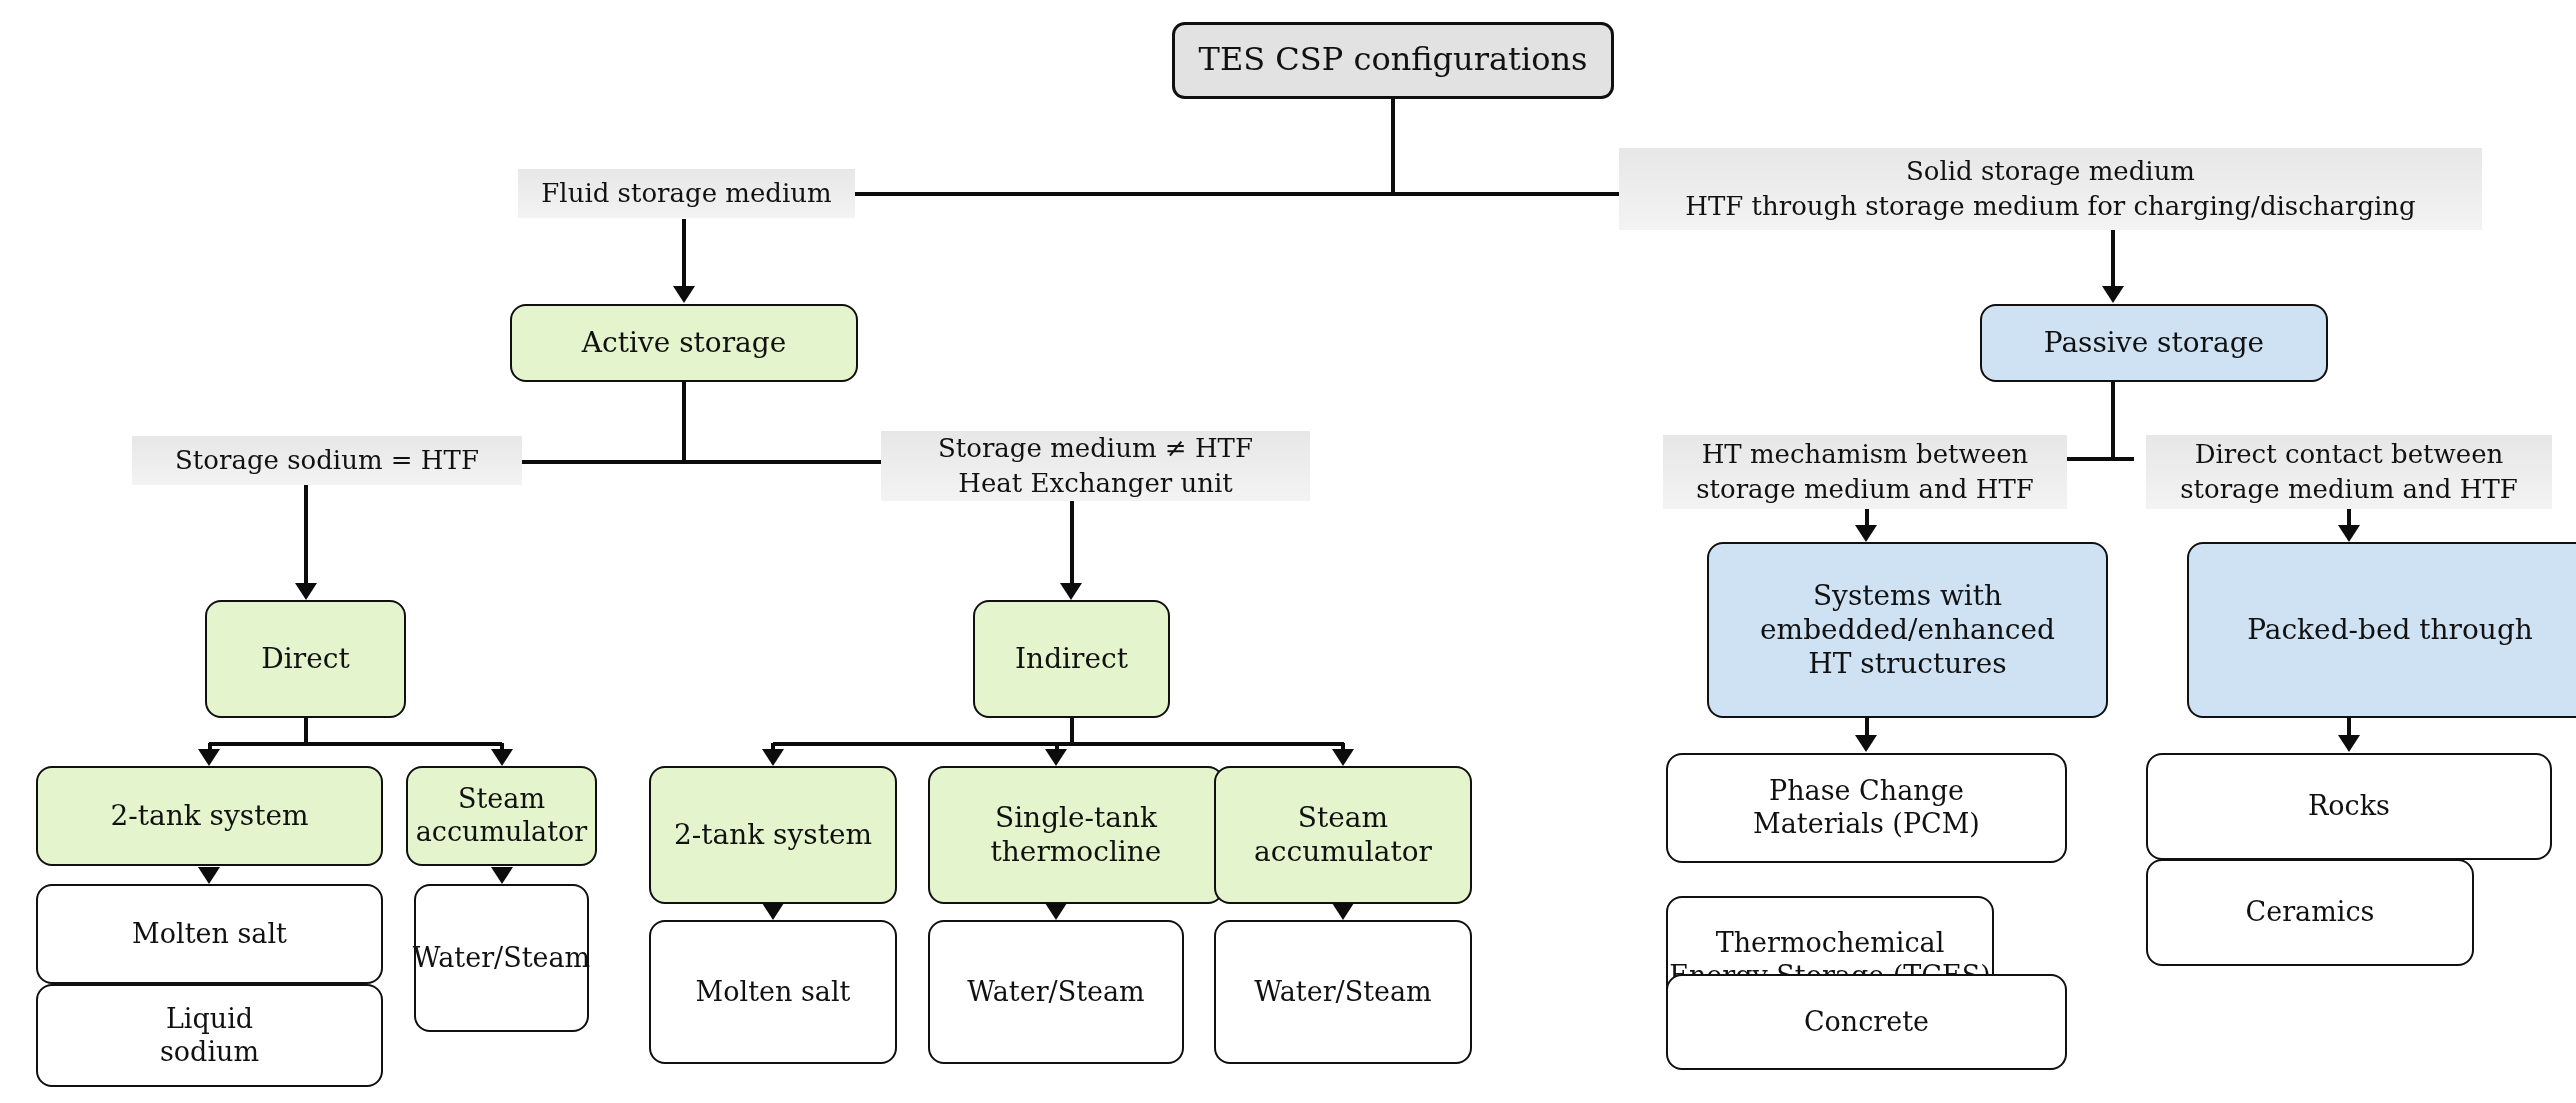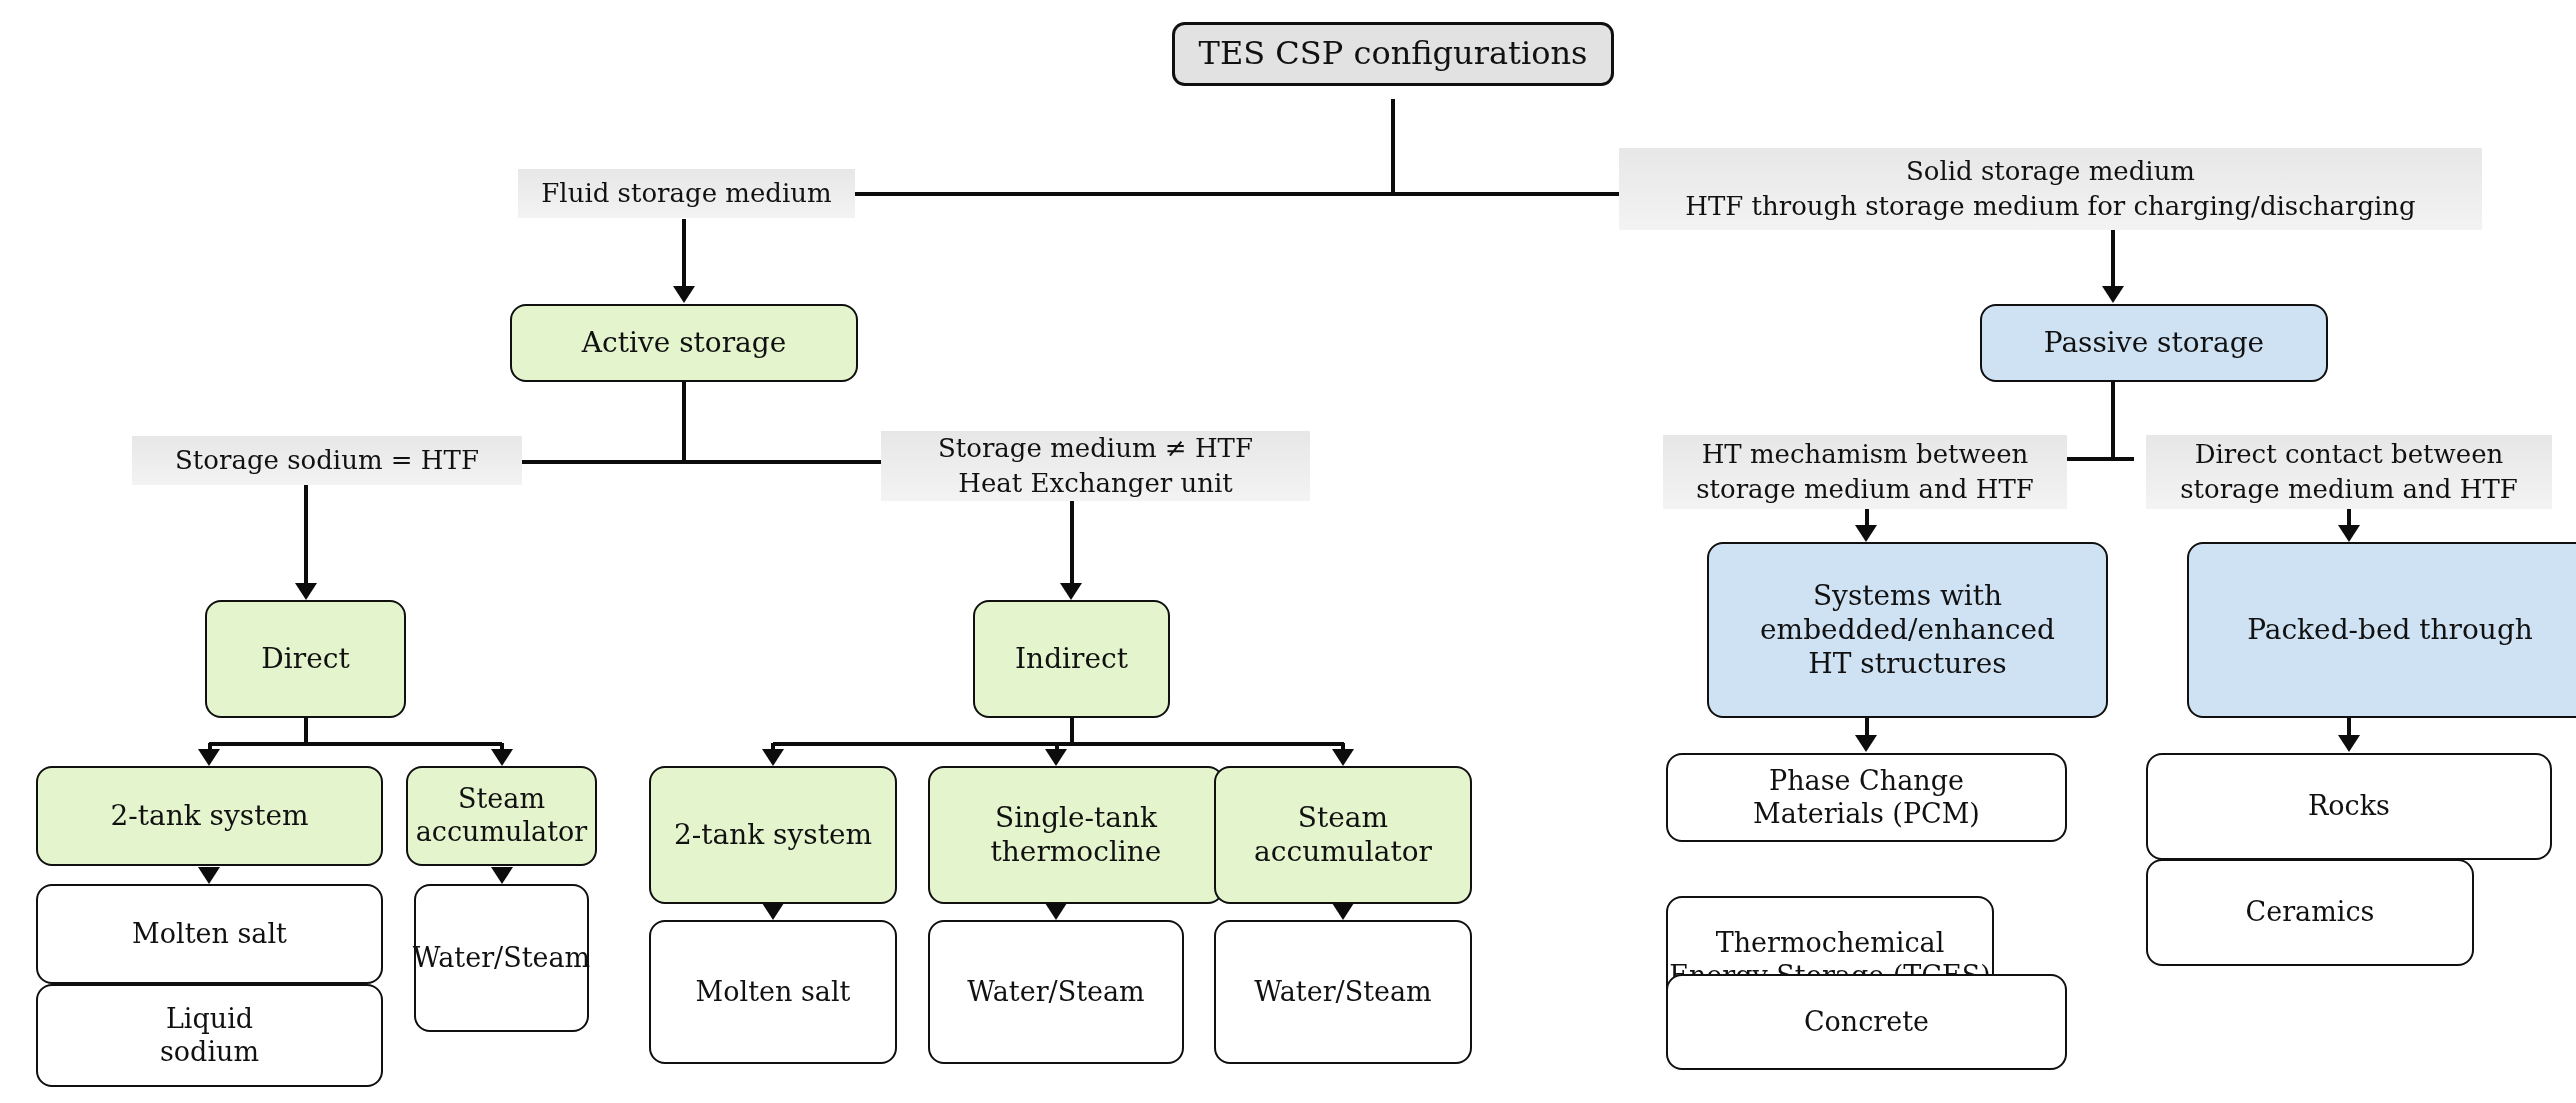--- a/index.html
+++ b/index.html
@@ -47,21 +47,21 @@
     border-left:11px solid transparent;
     border-right:11px solid transparent;
     border-top:17.4px solid var(--line,#0c0c0c);
   }
 </style>
 </head>
 <body>
 
 <div id="canvas">
 
-  <div class="node root" style="left:1172px;top:21.5px;width:442px;height:64px">TES CSP configurations</div>
+  <div class="node root" style="left:1172px;top:21.5px;width:442px;height:77px">TES CSP configurations</div>
 
   <div class="vl" style="left:1391px;top:99px;height:97px"></div>
   <div class="hl" style="left:855px;top:192px;width:766px"></div>
 
   <div class="lbl" style="left:518px;top:169px;width:337px;height:49px">Fluid storage medium</div>
   <div class="lbl" style="left:1619px;top:148px;width:863px;height:82px">Solid storage medium
 HTF through storage medium for charging/discharging</div>
 
   <div class="vl" style="left:682px;top:219px;height:70px"></div>
   <div class="ah" style="left:673px;top:286px"></div>
@@ -140,21 +140,21 @@
 
   <div class="node white leaf" style="left:36px;top:884px;width:347px;height:100px">Molten salt</div>
   <div class="node white leaf" style="left:36px;top:984px;width:347px;height:103px">Liquid
 sodium</div>
   <div class="node white leaf" style="left:414px;top:884px;width:175px;height:148px">Water/Steam</div>
 
   <div class="node white leaf" style="left:649px;top:920px;width:248px;height:144px">Molten salt</div>
   <div class="node white leaf" style="left:928px;top:920px;width:256px;height:144px">Water/Steam</div>
   <div class="node white leaf" style="left:1214px;top:920px;width:258px;height:144px">Water/Steam</div>
 
-  <div class="node white leaf" style="left:1666px;top:753px;width:401px;height:89px">Phase Change
+  <div class="node white leaf" style="left:1666px;top:753px;width:401px;height:110px">Phase Change
 Materials (PCM)</div>
   <div class="node white leaf" style="left:1666px;top:896px;width:328px;height:128px">Thermochemical
 Energy Storage (TCES)</div>
   <div class="node white leaf" style="left:1666px;top:974px;width:401px;height:96px">Concrete</div>
   <div class="node white leaf" style="left:2146px;top:753px;width:406px;height:107px">Rocks</div>
   <div class="node white leaf" style="left:2146px;top:859px;width:328px;height:107px">Ceramics</div>
 
 </div>
 
 

